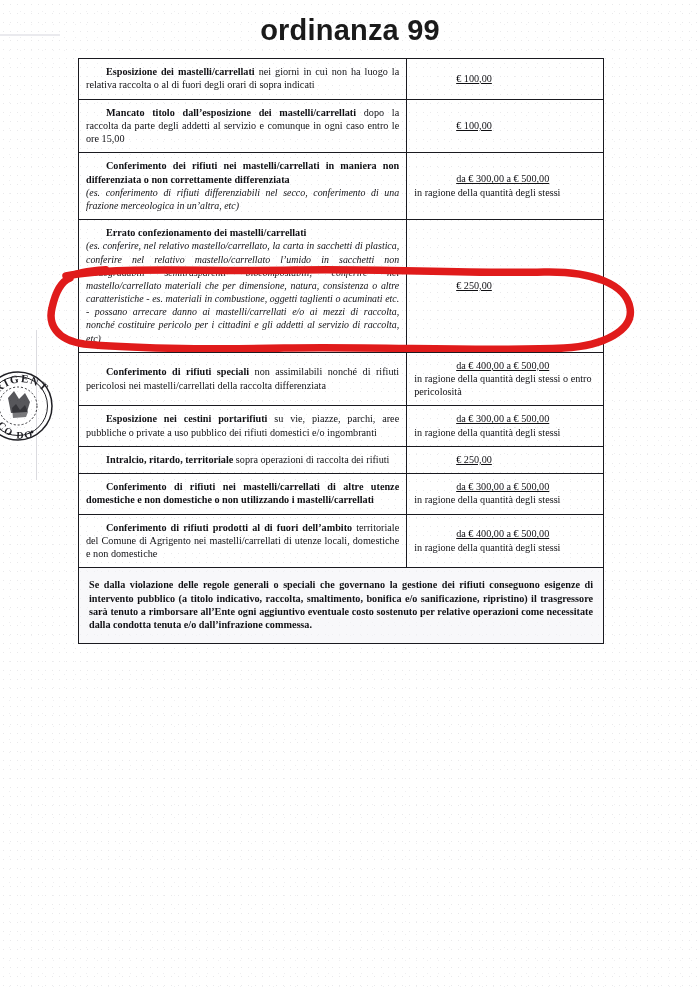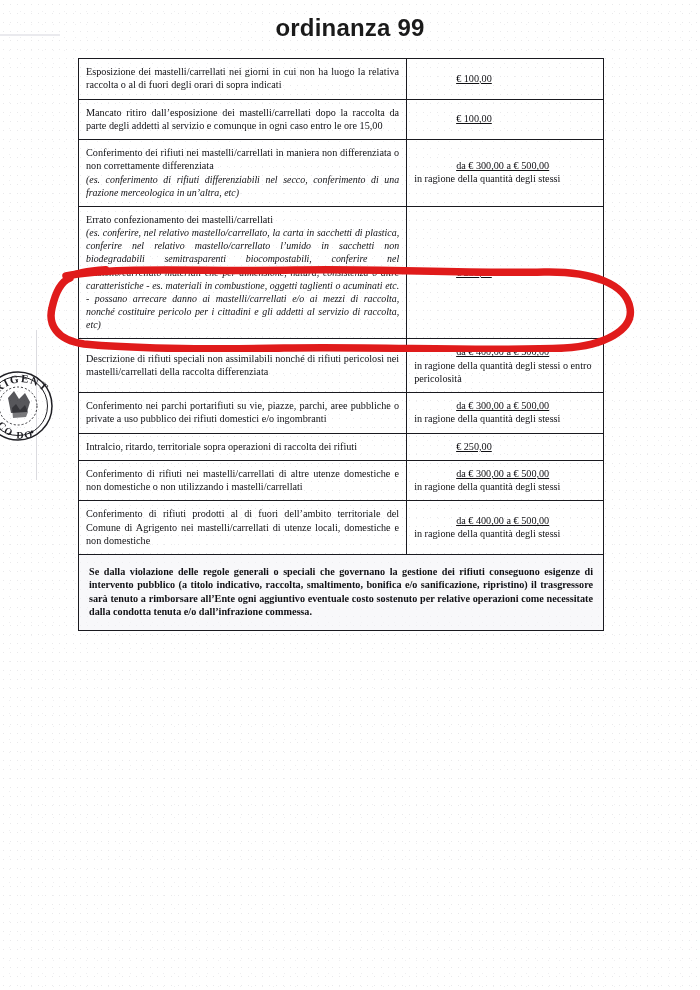--- a/index.html
+++ b/index.html
@@ -17,21 +17,21 @@
 
   
   #page-title {
     position: absolute;
     top: 14px;
     left: 0;
     width: 700px;
     text-align: center;
     font-family: "Liberation Sans", sans-serif;
     font-weight: bold;
-    font-size: 24px;
+    font-size: 29px;
     color: #1a1a1a;
     letter-spacing: 0.2px;
   }
 
   
   #scan-sheet {
     position: absolute;
     left: 0;
     top: 0;
     width: 700px;
@@ -91,21 +91,21 @@
     font-weight: bold;
     font-size: 12.4px;
     letter-spacing: .45px;
     padding: 7px 4px 7px 4px !important;
     background: rgba(243,243,246,.6);
     color: #111;
   }
 
   
   .desc { text-align: justify; }
-  .desc .b  { font-weight: normal; }
+  .desc .b  { font-weight: bold; margin-left: 20px; }
   .desc .n  { font-weight: normal; }
   .desc .ex {
     display: block;
     font-style: italic;
     font-weight: normal;
     font-size: 9.9px;
     line-height: 1.33;
   }
 
   
@@ -184,21 +184,21 @@
           <span class="b">Esposizione dei mastelli/carrellati</span><span class="n"> nei giorni in cui non ha luogo la relativa raccolta o al di fuori degli orari di sopra indicati</span>
         </td>
         <td class="sanz col-sanz">
           <span class="amt">€ 100,00</span>
           <span class="sub"></span>
         </td>
       </tr>
 
       <tr>
         <td class="desc col-desc">
-          <span class="b">Mancato ritiro dall’esposizione dei mastelli/carrellati</span><span class="n"> dopo la raccolta da parte degli addetti al servizio e comunque in ogni caso entro le ore 15,00</span>
+          <span class="b">Mancato titolo dall’esposizione dei mastelli/carrellati</span><span class="n"> dopo la raccolta da parte degli addetti al servizio e comunque in ogni caso entro le ore 15,00</span>
         </td>
         <td class="sanz col-sanz">
           <span class="amt">€ 100,00</span>
           <span class="sub"></span>
         </td>
       </tr>
 
       <tr>
         <td class="desc col-desc">
           <span class="b">Conferimento dei rifiuti nei mastelli/carrellati in maniera non differenziata o non correttamente differenziata</span><span class="n"></span>
@@ -216,31 +216,31 @@
           <span class="ex">(es. conferire, nel relativo mastello/carrellato, la carta in sacchetti di plastica, conferire  nel relativo mastello/carrellato  l’umido in sacchetti non biodegradabili semitrasparenti  biocompostabili, conferire nel mastello/carrellato   materiali che per dimensione, natura, consistenza o altre caratteristiche - es. materiali in combustione, oggetti taglienti o acuminati etc. - possano arrecare danno ai mastelli/carrellati e/o ai mezzi di raccolta, nonché costituire pericolo per i cittadini e gli addetti al servizio di raccolta, etc)</span>
         </td>
         <td class="sanz col-sanz">
           <span class="amt">€ 250,00</span>
           <span class="sub"></span>
         </td>
       </tr>
 
       <tr>
         <td class="desc col-desc">
-          <span class="b">Descrizione di rifiuti speciali</span><span class="n"> non assimilabili nonché di rifiuti pericolosi nei mastelli/carrellati della raccolta differenziata</span>
+          <span class="b">Conferimento di rifiuti speciali</span><span class="n"> non assimilabili nonché di rifiuti pericolosi nei mastelli/carrellati della raccolta differenziata</span>
         </td>
         <td class="sanz col-sanz">
           <span class="amt">da € 400,00 a € 500,00</span>
           <span class="sub">in ragione della quantità degli stessi o entro pericolosità</span>
         </td>
       </tr>
 
       <tr>
         <td class="desc col-desc">
-          <span class="b">Conferimento nei parchi portarifiuti</span><span class="n"> su vie, piazze, parchi, aree pubbliche o private a uso pubblico dei rifiuti domestici e/o ingombranti</span>
+          <span class="b">Esposizione nei cestini portarifiuti</span><span class="n"> su vie, piazze, parchi, aree pubbliche o private a uso pubblico dei rifiuti domestici e/o ingombranti</span>
         </td>
         <td class="sanz col-sanz">
           <span class="amt">da € 300,00 a € 500,00</span>
           <span class="sub">in ragione della quantità degli stessi</span>
         </td>
       </tr>
 
       <tr>
         <td class="desc col-desc">
           <span class="b">Intralcio, ritardo, territoriale</span><span class="n"> sopra operazioni di raccolta dei rifiuti</span>

